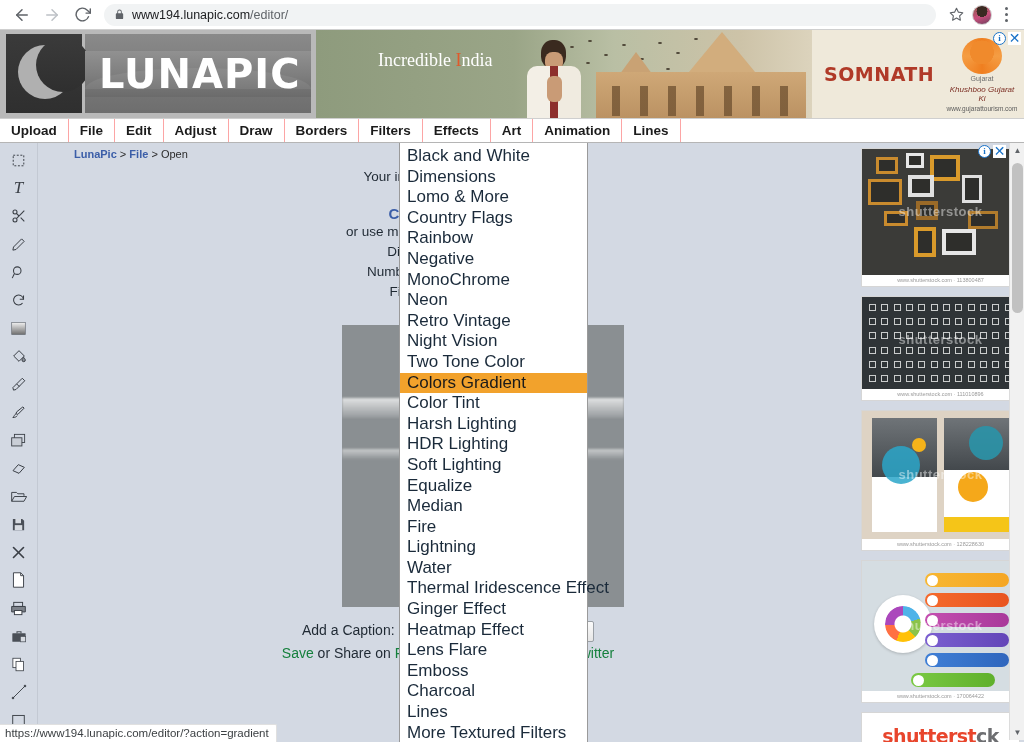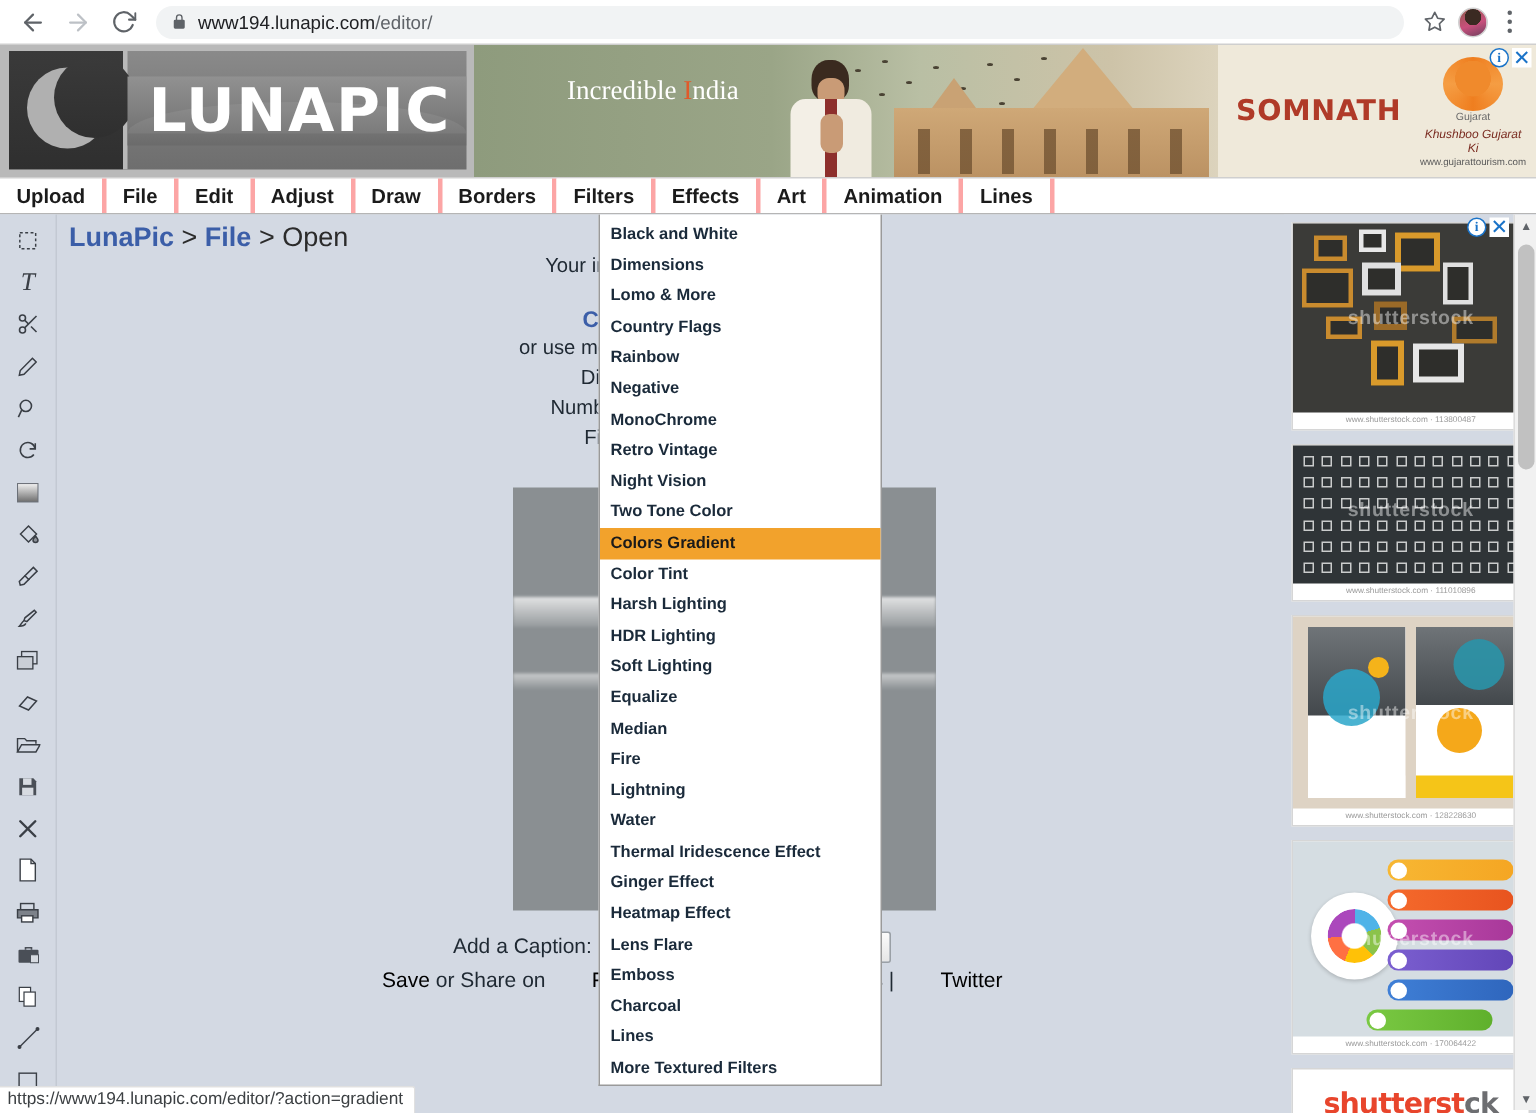--- a/index.html
+++ b/index.html
@@ -190,21 +190,21 @@
 
   
   .menubar {
     height: 25px; background: #fff;
     border-top: 1px solid #cfcfcf; border-bottom: 1px solid #b5b5b5;
     display: flex; align-items: stretch;
   }
   .menu-item {
     padding: 0 11px; display: flex; align-items: center;
     font-size: 13.5px; font-weight: bold; color: #1b1b1b;
-    border-right: 3px solid #fca5a5;
+    border-right: 1px solid #fca5a5;
     font-family: "Liberation Sans", sans-serif;
   }
   .menu-item.active { background: #fff; }
 
   
   .body-area { position: relative; height: 597px; background: #d3d9e3; display: flex; }
 
   .toolbar {
     width: 38px; background: #d3d9e3;
     display: flex; flex-direction: column; align-items: center;
@@ -214,22 +214,23 @@
   .tool {
     width: 28px; height: 22px;
     display: flex; align-items: center; justify-content: center;
     color: #3a3f46;
   }
 
   .content {
     flex: 1; position: relative; padding-top: 5px;
   }
   .breadcrumb {
-    font-size: 18px; color: #2b2b2b; padding-left: 8px;
+    font-size: 11px; color: #2b2b2b; padding-left: 8px;
     font-family: "Liberation Sans", sans-serif;
+    margin-left: 28px;
   }
   .breadcrumb a { color: #3b5ea8; text-decoration: none; font-weight: bold; }
   .center-col {
     position: absolute; left: 0; top: 24px; width: 820px;
     text-align: center; font-size: 13.5px; color: #1f2933;
   }
   .center-col .line { line-height: 20px; }
   .center-col .lk { color: #3b5ea8; }
   .crop-head { margin-top: 18px; font-weight: bold; color: #3b5ea8; font-size: 15px; }
 
@@ -277,31 +278,31 @@
     height: 21px; vertical-align: middle; margin-left: 5px;
     font-size: 12.5px; padding: 0 7px;
     background: linear-gradient(180deg,#fbfbfb,#e6e6e6);
     border: 1px solid #9aa0a6; border-radius: 2px; color: #1f2933;
     font-family: "Liberation Sans", sans-serif;
   }
   .share-row {
     position: absolute; left: 0; top: 502px; width: 820px;
     text-align: center; font-size: 14px; color: #1f2933;
   }
-  .share-row a { color: #000000; text-decoration: none; margin-left: 27px; }
+  .share-row a { color: #15803d; text-decoration: none; }
 
   
   .dropdown {
     position: absolute; left: 361px; top: 0; width: 189px;
     background: #fff; border: 1px solid #9a9a9a;
     border-top: none; z-index: 50;
     padding: 3px 0 0 0;
   }
   .dd-item {
-    padding: 2px 0 2px 7px; font-size: 11px; font-weight: bold;
+    padding: 2px 0 2px 7px; font-size: 17px; font-weight: normal;
     color: #1a2a3a; line-height: 16.6px;
     font-family: "Liberation Sans", sans-serif;
     white-space: nowrap;
   }
   .dd-item.selected { background: #f2a22c; color: #1a1a1a; }
 
   
   .ad-rail {
     width: 168px; background: #d3d9e3; flex: none;
     position: relative; padding: 5px 4px 0 5px;
@@ -694,20 +695,21 @@
       </div>
 
       <div class="dropdown">
         <div class="dd-item">Black and White</div>
         <div class="dd-item">Dimensions</div>
         <div class="dd-item">Lomo &amp; More</div>
         <div class="dd-item">Country Flags</div>
         <div class="dd-item">Rainbow</div>
         <div class="dd-item">Negative</div>
         <div class="dd-item">MonoChrome</div>
+        <div class="dd-item">Neon</div>
         <div class="dd-item">Retro Vintage</div>
         <div class="dd-item">Night Vision</div>
         <div class="dd-item">Two Tone Color</div>
         <div class="dd-item selected">Colors Gradient</div>
         <div class="dd-item">Color Tint</div>
         <div class="dd-item">Harsh Lighting</div>
         <div class="dd-item">HDR Lighting</div>
         <div class="dd-item">Soft Lighting</div>
         <div class="dd-item">Equalize</div>
         <div class="dd-item">Median</div>

